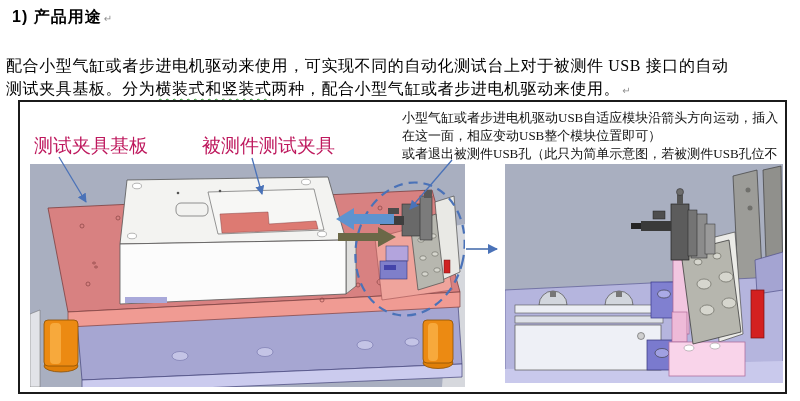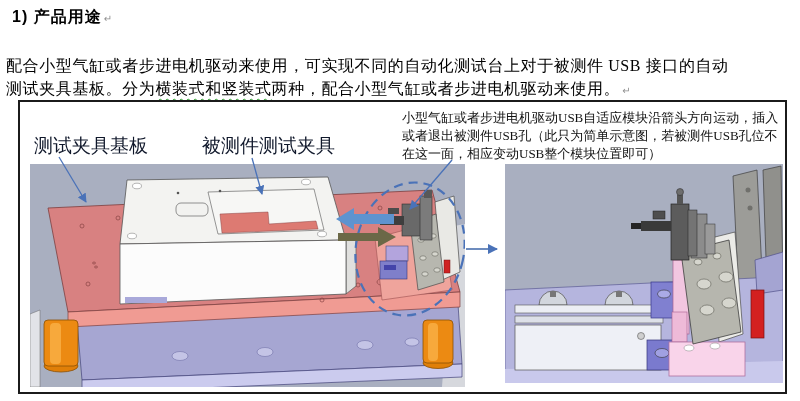--- a/index.html
+++ b/index.html
@@ -23,21 +23,21 @@
     text-decoration-color:#2f9e2f;
     text-decoration-thickness:1px;
     text-underline-offset:4px;
     margin-top:40px;
   }
   .figure-box{
     position:absolute;left:18px;top:100px;width:765px;height:290px;
     border:2px solid #1b1b1b;background:#ffffff;
   }
   .fig-label{
-    position:absolute;font-size:19px;color:#0f172a;white-space:nowrap;
+    position:absolute;font-size:19px;color:#be185d;white-space:nowrap;
   }
   .label-base{left:14px;top:31px;}
   .label-dut{left:182px;top:31px;}
   .annotation{
     position:absolute;left:358px;top:7px;
     font-size:13px;line-height:18px;color:#111;white-space:nowrap;margin-left:24px;
   }
   .cad{position:absolute;display:block;}
   .cad-left{left:10px;top:62px;width:435px;height:223px;}
   .cad-right{left:485px;top:62px;width:278px;height:219px;}
@@ -55,22 +55,22 @@
   <span><span>测试夹具基板。分为</span><span class="wavy">横装式和竖装式</span><span>两种，配合小型气缸或者步进电机驱动来使用。</span><span class="pmark">↵</span></span>
 </div>
 
 <div class="figure-box">
 
   <div class="fig-label label-base">测试夹具基板</div>
   <div class="fig-label label-dut">被测件测试夹具</div>
 
   <div class="annotation">
     <div>小型气缸或者步进电机驱动USB自适应模块沿箭头方向运动，插入</div>
+    <div>在这一面，相应变动USB整个模块位置即可）</div>
     <div>或者退出被测件USB孔（此只为简单示意图，若被测件USB孔位不</div>
-    <div>在这一面，相应变动USB整个模块位置即可）</div>
   </div>
 
   <svg class="cad cad-left" viewBox="0 0 435 223">
     <rect width="435" height="223" fill="#a9afc0"></rect>
     <polygon points="424,62 435,60 435,223 412,223" fill="#d6d8dd"></polygon>
     <polygon points="0,150 10,146 10,223 0,223" fill="#e2e3e8" stroke="#666" stroke-width="0.5"></polygon>
 
     <g>
       <polygon points="47,158 428,140 432,200 52,216" fill="#a6a6d2" stroke="#44447a" stroke-width="0.7"></polygon>
       <ellipse cx="150" cy="192" rx="8" ry="4.5" fill="#c4c4e6" stroke="#7070a8" stroke-width="0.6"></ellipse>

